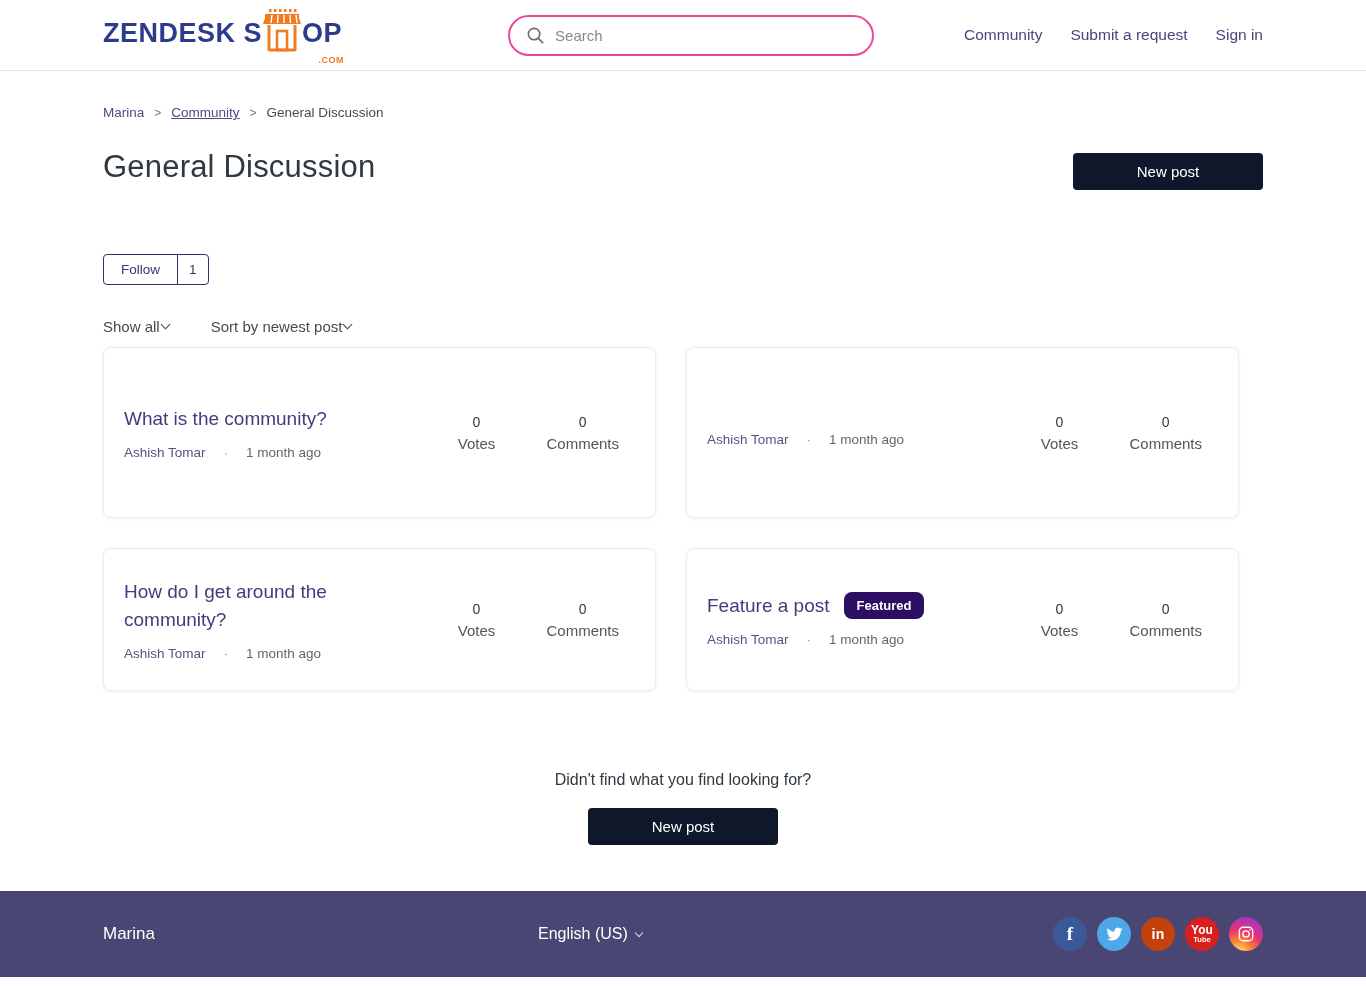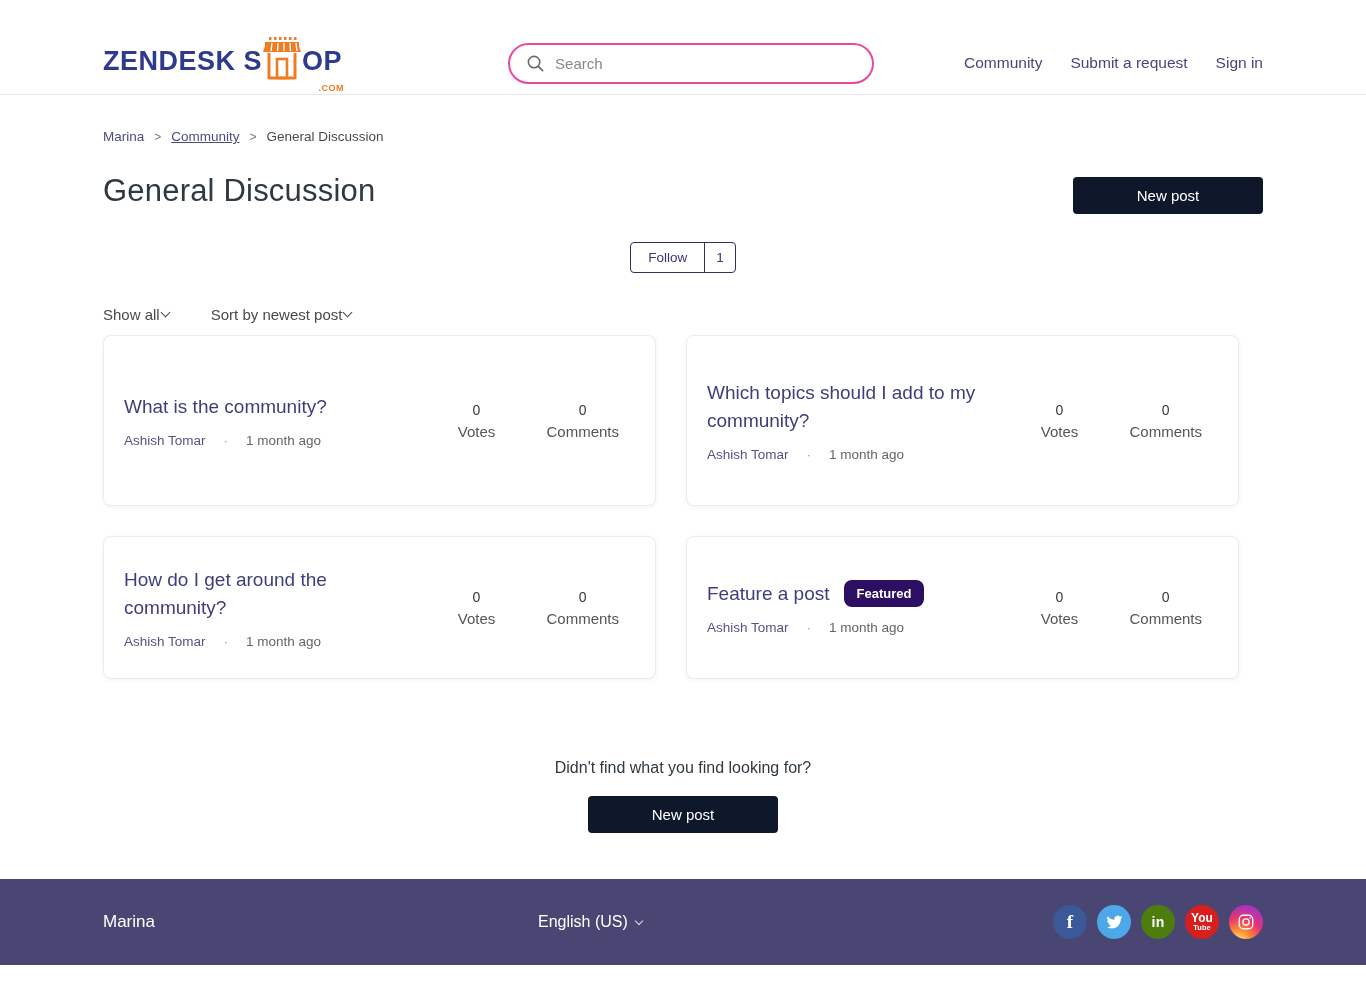--- a/index.html
+++ b/index.html
@@ -2,22 +2,22 @@
 <html><head>
 <meta charset="utf-8">
 <style>
   * { margin:0; padding:0; box-sizing:border-box; }
   html,body { background:#fff; font-family:"Liberation Sans", sans-serif; }
   body { width:1366px; margin:0 auto; color:#2f3941; }
   .container { width:1160px; margin:0 auto; }
 
   
   header.topbar {
-    height:63px; background:#fff; border-bottom:1px solid #e8e8e8;
-    display:flex; align-items:center;margin-top:32px;
+    height:71px; background:#fff; border-bottom:1px solid #e8e8e8;
+    display:flex; align-items:center;
   }
   .topbar-inner { width:1160px; margin:0 auto; display:flex; align-items:center; }
   .logo { display:flex; align-items:flex-start; position:relative; cursor:pointer; text-decoration:none; }
   .logo-text {
     font-size:27px; font-weight:bold; color:#2e3b8d; letter-spacing:.5px; line-height:40px;
   }
   .logo-store { width:38px; height:44px; margin:0 1px; position:relative; top:-4px; }
   .logo-com {
     position:absolute; right:-2px; bottom:-8px; font-size:9px; font-weight:bold;
     color:#f07b22; letter-spacing:.5px;
@@ -48,21 +48,21 @@
   .title-row { margin-top:29px; display:flex; align-items:flex-start; justify-content:space-between; }
   h1.page-title { font-size:31px; font-weight:400; color:#2f3941; letter-spacing:.2px; }
   .btn-primary {
     background:#0f172a; color:#fff; border:none; border-radius:4px;
     width:190px; height:37px; font-size:15px; font-family:"Liberation Sans", sans-serif;
     cursor:pointer; display:inline-flex; align-items:center; justify-content:center;
   }
   .title-row .btn-primary { margin-top:4px; }
 
   
-  .follow-wrap { margin-top:28px;text-align:center; }
+  .follow-wrap { margin-top:64px; }
   .follow-btn {
     display:inline-flex; border:1px solid #332f63; border-radius:4px; overflow:hidden;
     background:#fff; cursor:pointer; height:31px; align-items:stretch;
   }
   .follow-btn .follow-label {
     padding:0 17px; font-size:13.5px; color:#3a3670; display:flex; align-items:center;
   }
   .follow-btn .follow-count {
     border-left:1px solid #332f63; padding:0 11px; font-size:13.5px; color:#3a3670;
     display:flex; align-items:center;
@@ -125,21 +125,21 @@
     width:6px; height:6px; border-right:1.5px solid #e0e0ee; border-bottom:1.5px solid #e0e0ee;
     transform:rotate(45deg); margin-top:-3px; display:inline-block;
   }
   .socials { margin-left:auto; display:flex; align-items:center; gap:10px; }
   .social {
     width:34px; height:34px; border-radius:50%; display:flex; align-items:center; justify-content:center;
     cursor:pointer; color:#fff; text-decoration:none; flex:0 0 auto;
   }
   .social.facebook { background:#3b5998; font-family:"Liberation Serif", serif; font-weight:bold; font-size:19px; }
   .social.twitter  { background:#4da7e8; }
-  .social.linkedin { background:#4d7c0f; font-weight:bold; font-size:14px; letter-spacing:.3px; }
+  .social.linkedin { background:#c2410c; font-weight:bold; font-size:14px; letter-spacing:.3px; }
   .social.youtube  { background:#d71f1d; flex-direction:column; line-height:1; }
   .social.youtube .yt1 { font-size:12px; font-weight:bold; }
   .social.youtube .yt2 { font-size:7.5px; font-weight:bold; }
   .social.instagram {
     background:radial-gradient(circle at 28% 110%, #fdf497 0%, #fd8d32 28%, #e8336f 55%, #b234b5 78%, #7b3bc1 100%);
   }
 </style>
 </head>
 <body>
 
@@ -244,23 +244,20 @@
         </div>
         <div class="stat">
           <div class="stat-num">0</div>
           <div class="stat-label">Comments</div>
         </div>
       </div>
     </div>
 
     <div class="card tall">
       <div class="card-left">
-        <div class="post-title-row">
-          <a class="post-title">Which topics should I add to my community?</a>
-        </div>
         <div class="post-meta">
           <span class="author">Ashish Tomar</span>
           <span class="dot">·</span>
           <span class="time">1 month ago</span>
         </div>
       </div>
       <div class="card-stats">
         <div class="stat">
           <div class="stat-num">0</div>
           <div class="stat-label">Votes</div>

